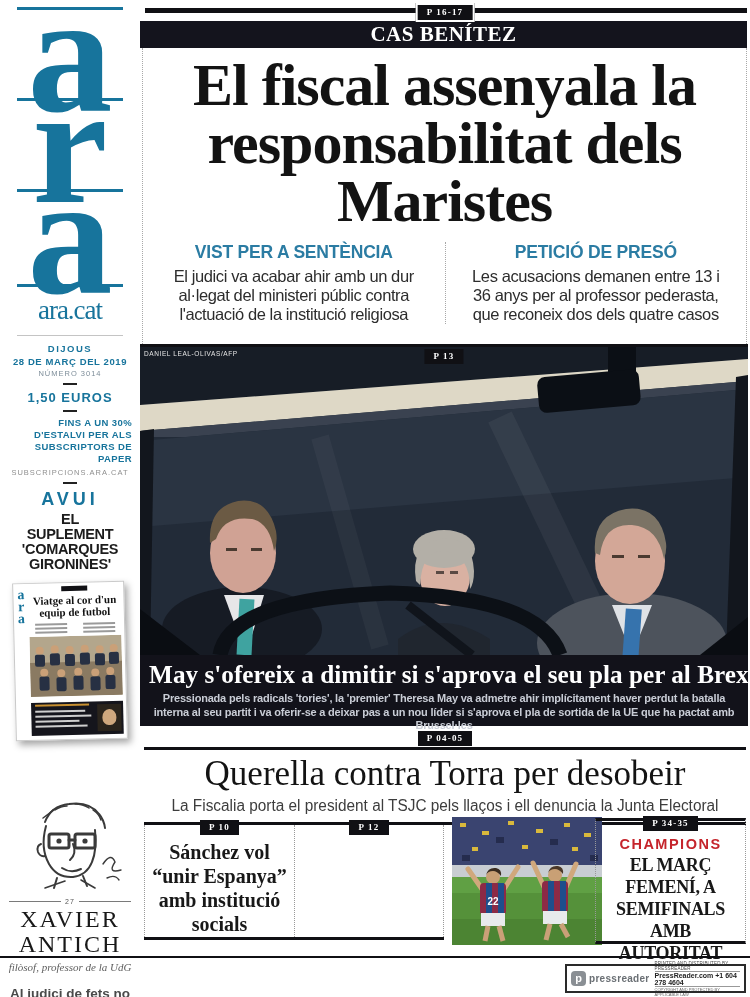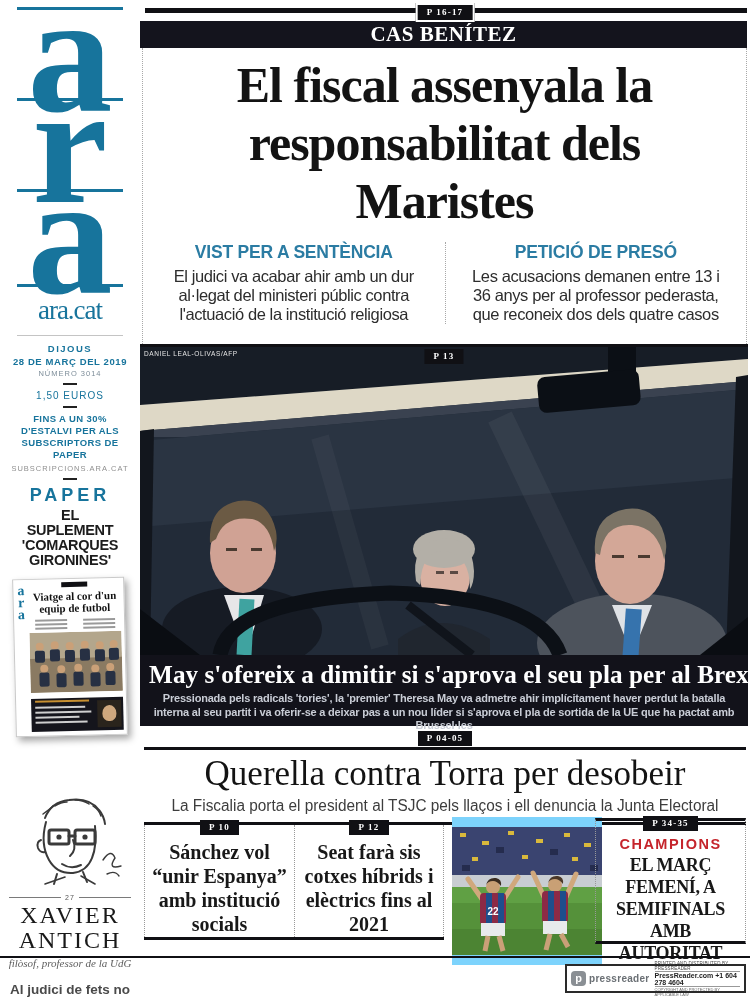--- a/index.html
+++ b/index.html
@@ -9,22 +9,22 @@
   
   .sidebar { position:absolute; left:0; top:0; width:140px; text-align:center; }
   .logo-rule { width:106px; height:3px; background:#17749c; margin:0 auto; }
   .logo-letter { font-family:"Liberation Serif", serif; font-weight:bold; color:#17749c; font-size:170px; line-height:88px; }
   .site { font-family:"Liberation Serif", serif; font-weight:normal; color:#17749c; font-size:27px; margin-top:8px; letter-spacing:-1px; }
   .thin-rule { width:106px; height:1px; background:#c4c4c4; margin:9px auto 7px; }
   .mh-day { color:#17749c; font-weight:bold; font-size:9.5px; letter-spacing:1.5px; }
   .mh-date { color:#17749c; font-weight:bold; font-size:9.5px; letter-spacing:.6px; margin-top:2px; }
   .mh-num { color:#7d8d99; font-size:7.5px; letter-spacing:1px; margin-top:2px; }
   .dash { width:14px; height:2px; background:#222; margin:5px auto; }
-  .mh-price { color:#17749c; font-weight:normal; font-size:10px; letter-spacing:1px; }
-  .mh-promo { color:#17749c; font-weight:bold; font-size:9.5px; line-height:12px; letter-spacing:.4px; width:124px; margin:0 auto; }
+  .mh-price { color:#17749c; font-weight:bold; font-size:13px; letter-spacing:1px; }
+  .mh-promo { color:#17749c; font-weight:bold; font-size:9.5px; line-height:12px; letter-spacing:.4px; width:124px; margin:0 auto;text-align:right; }
   .mh-url { color:#8f8f8f; font-size:7.5px; letter-spacing:1px; margin-top:3px; }
   .avui { color:#17749c; font-weight:bold; font-size:18px; letter-spacing:4px; margin-top:4px; }
   .suplement { color:#1c1c1c; font-weight:bold; font-size:14.5px; line-height:15px; width:104px; margin:2px auto 0; letter-spacing:-.3px; }
   
   .mini { position:relative; width:112px; height:158px; background:#fff; border:1px solid #c9c9c9; box-shadow:3px 4px 7px rgba(0,0,0,.35); transform:rotate(-1.4deg); margin:10px auto 0; padding:3px 3px 3px 15px; text-align:left; }
   .mini-logo { position:absolute; left:2px; top:5px; width:11px; font-family:"Liberation Serif", serif; font-weight:bold; color:#17749c; font-size:14px; line-height:12px; word-break:break-all; text-align:center; }
   .mini-tag { width:26px; height:5px; background:#101014; margin:0 auto; }
   .mini-title { font-family:"Liberation Serif", serif; font-weight:bold; font-size:11px; line-height:12px; color:#111; text-align:center; margin-top:3px; }
   .mini-meta { display:flex; justify-content:space-between; padding:0 6px; margin:3px 0; }
   .mini-meta .col div { width:32px; height:2px; background:#9a9a9a; margin-top:2px; }
@@ -42,21 +42,21 @@
   .colrole { font-family:"Liberation Serif", serif; font-style:italic; font-size:11px; color:#5e5e5e; margin-top:4px; }
   .colquote { font-weight:bold; font-size:13.5px; line-height:18px; color:#4a4a4a; width:132px; margin:12px auto 0; }
 
   
   .main { position:absolute; left:140px; top:0; width:610px; height:997px; }
   .ptag { display:inline-block; background:#101014; color:#fff; font-family:"Liberation Serif", serif; font-weight:bold; font-size:9px; letter-spacing:1.2px; padding:2px 9px 3px; }
   .topbar { position:absolute; left:5px; right:3px; top:8px; height:5px; background:#101014; }
   .tag-top { position:absolute; left:50%; transform:translateX(-50%); top:3px; border:2px solid #fff; z-index:2; }
   .kicker-bar { position:absolute; left:0; right:3px; top:21px; height:27px; background:#14141d; color:#fff; text-align:center; font-family:"Liberation Serif", serif; font-weight:bold; font-size:21px; line-height:27px; letter-spacing:.5px; }
   .lead { position:absolute; left:2px; right:3px; top:48px; height:296px; border-left:1px dotted #a8a8a8; border-right:1px dotted #a8a8a8; text-align:center; }
-  .lead h1 { font-family:"Liberation Serif", serif; font-weight:bold; font-size:50px; line-height:58px; color:#131313; max-width:540px; margin:8px auto 0; letter-spacing:-1px; }
+  .lead h1 { font-family:"Liberation Serif", serif; font-weight:bold; font-size:60px; line-height:58px; color:#131313; max-width:540px; margin:8px auto 0; letter-spacing:-1px; }
   .subs { display:flex; margin-top:12px; }
   .sub { width:50%; padding:0 20px; }
   .sub + .sub { border-left:1px dotted #a8a8a8; }
   .sub-label { color:#2b7ca3; font-weight:bold; font-size:17.5px; letter-spacing:-.2px; margin-bottom:4px; }
   .sub-text { color:#2d2d2d; font-size:16.5px; line-height:19px; letter-spacing:-.4px; }
   .rule-h { position:absolute; left:0; right:2px; height:3px; background:#101014; }
   
   .photo { position:absolute; left:0; right:2px; top:347px; height:308px; background:#1d4ed8; }
   .photo svg { display:block; width:100%; height:100%; }
   .credit { position:absolute; left:4px; top:3px; color:#e5e5e5; font-size:6.5px; letter-spacing:.6px; }
@@ -70,21 +70,21 @@
   .torra h2 { font-family:"Liberation Serif", serif; font-weight:normal; font-size:35px; line-height:40px; color:#131313; margin:4px 0 3px; }
   .torra .deck { color:#3d3d3d; font-size:16px; white-space:nowrap; transform:scaleX(.96); transform-origin:center; margin-bottom:7px; }
   .torra .bar2 { height:3px; background:#101014; }
   
   .bottom { position:absolute; left:4px; right:4px; top:822px; height:124px; }
   .briefs { position:absolute; left:0; top:0; width:300px; height:118px; border-top:3px solid #101014; border-bottom:3px solid #101014; display:flex; }
   .brief { width:50%; text-align:center; border-left:1px dotted #999; }
   .brief:last-child { border-right:1px dotted #999;text-align:center; }
   .brief .ptag { position:relative; top:-9px; }
   .brief h3 { font-family:"Liberation Serif", serif; font-weight:bold; font-size:20px; line-height:24px; color:#181818; margin-top:-4px; padding:0 6px; }
-  .photo2 { position:absolute; left:308px; top:-5px; width:150px; height:148px; background:#7dd3fc; }
+  .photo2 { position:absolute; left:308px; top:-5px; width:150px; height:128px; background:#7dd3fc; }
   .photo2 svg { display:block; width:100%; height:100%; }
   .champ { position:absolute; left:451px; right:0; top:-4px; height:126px; border-top:3px solid #101014; border-bottom:3px solid #101014; border-left:1px dotted #999; border-right:1px dotted #999; text-align:center; }
   .champ .ptag { position:relative; top:-9px; }
   .champ .kick { color:#c5242b; font-weight:bold; font-size:14.5px; letter-spacing:1.5px; margin-top:-4px; }
   .champ h3 { font-family:"Liberation Serif", serif; font-weight:bold; font-size:18px; line-height:22px; letter-spacing:-.3px; color:#181818; margin-top:2px; padding:0 4px; }
   
   .footer-rule { position:absolute; left:0; right:0; top:956px; height:2px; background:#101014; }
   .pressreader { position:absolute; left:565px; top:964px; width:181px; height:29px; border:2px solid #2a2a2a; background:#fff; display:flex; align-items:center; padding:2px 4px; }
   .pr-logo { width:15px; height:15px; border-radius:4px; background:#8a8f94; color:#fff; font-weight:bold; font-size:11px; line-height:15px; text-align:center; flex:0 0 auto; }
   .pr-name { color:#6a6f74; font-size:10px; font-weight:bold; margin-left:3px; letter-spacing:.3px; }
@@ -112,21 +112,21 @@
     <div class="thin-rule"></div>
     <div class="mh-day">DIJOUS</div>
     <div class="mh-date">28 DE MARÇ DEL 2019</div>
     <div class="mh-num">NÚMERO 3014</div>
     <div class="dash"></div>
     <div class="mh-price">1,50 EUROS</div>
     <div class="dash"></div>
     <div class="mh-promo">FINS A UN 30% D'ESTALVI PER ALS SUBSCRIPTORS DE PAPER</div>
     <div class="mh-url">SUBSCRIPCIONS.ARA.CAT</div>
     <div class="dash"></div>
-    <div class="avui">PAPER</div>
+    <div class="avui">AVUI</div>
     <div class="suplement">EL SUPLEMENT 'COMARQUES GIRONINES'</div>
 
     <div class="mini">
       <div class="mini-logo">ara</div>
       <div class="mini-tag"></div>
       <div class="mini-title">Viatge al cor d'un equip de futbol</div>
       <div class="mini-meta">
         <div class="col">
             <div></div>
             <div></div>
@@ -294,21 +294,20 @@
     </div>
 
     <div class="bottom">
       <div class="briefs">
         <div class="brief">
           <span class="ptag">P 10</span>
           <h3>Sánchez vol “unir Espanya” amb institució socials</h3>
         </div>
         <div class="brief">
           <span class="ptag">P 12</span>
-          <h3>Seat farà sis cotxes híbrids i elèctrics fins al 2021</h3>
         </div>
       </div>
 
       <div class="photo2">
         <svg viewBox="0 0 150 128">
           <rect width="150" height="50" fill="#3a4470"></rect>
           <g fill="#d9b93c">
               <rect x="8" y="6" width="6" height="4"></rect>
               <rect x="30" y="14" width="7" height="4"></rect>
               <rect x="56" y="4" width="6" height="4"></rect>

